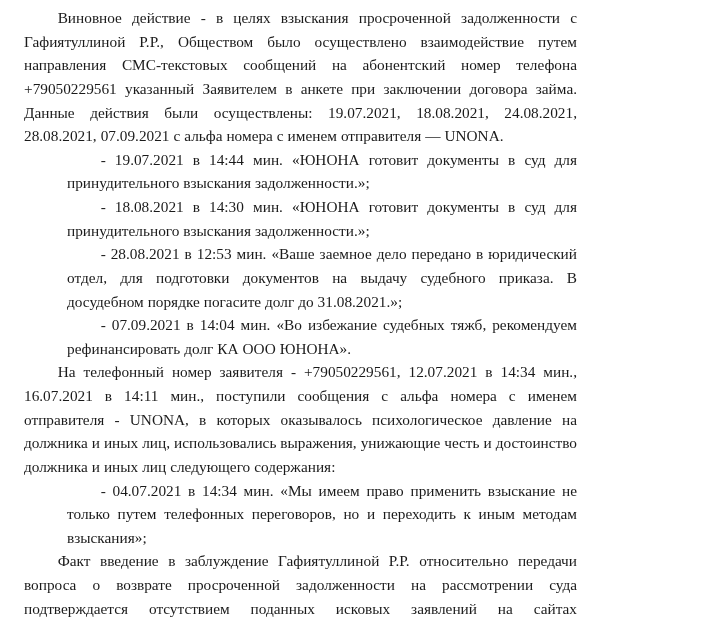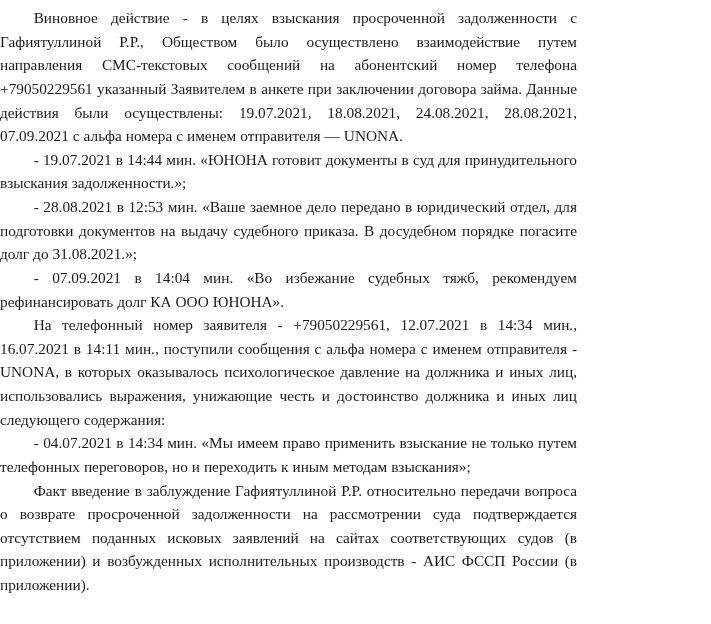--- a/index.html
+++ b/index.html
@@ -10,41 +10,43 @@
   body {
     width: 711px;
     height: 624px;
     font-family: "Liberation Serif", "DejaVu Serif", serif;
     color: #1a1a1a;
   }
   #doc {
     width: 589px;
     height: 624px;
     box-sizing: border-box;
-    padding: 6px 12px 0 0;
+    padding: 6px 12px 0 24px;
     overflow: hidden;
   }
   p.para {
     margin: 0;
     font-size: 15.3px;
     line-height: 1.545;
     text-align: justify;
     text-justify: inter-word;
     text-indent: 2.2em;
     hyphens: none;
     word-spacing: 0.01em;
   }
   p.para.dash {
     text-indent: 2.2em;
+    margin-left: 43px;
   }
 </style>
 </head>
 <body>
 
 <div id="doc">
   <p class="para">Виновное действие - в целях взыскания просроченной задолженности с Гафиятуллиной Р.Р., Обществом было осуществлено взаимодействие путем направления СМС-текстовых сообщений на абонентский номер телефона +79050229561 указанный Заявителем в анкете при заключении договора займа. Данные действия были осуществлены: 19.07.2021, 18.08.2021, 24.08.2021, 28.08.2021, 07.09.2021 с альфа номера с именем отправителя — UNONA.</p>
   <p class="para dash">- 19.07.2021 в 14:44 мин. «ЮНОНА готовит документы в суд для принудительного взыскания задолженности.»;</p>
+  <p class="para dash">- 18.08.2021 в 14:30 мин. «ЮНОНА готовит документы в суд для принудительного взыскания задолженности.»;</p>
   <p class="para dash">- 28.08.2021 в 12:53 мин. «Ваше заемное дело передано в юридический отдел, для подготовки документов на выдачу судебного приказа. В досудебном порядке погасите долг до 31.08.2021.»;</p>
   <p class="para dash">- 07.09.2021 в 14:04 мин. «Во избежание судебных тяжб, рекомендуем рефинансировать долг КА ООО ЮНОНА».</p>
   <p class="para">На телефонный номер заявителя - +79050229561, 12.07.2021 в 14:34 мин., 16.07.2021 в 14:11 мин., поступили сообщения с альфа номера с именем отправителя - UNONA, в которых оказывалось психологическое давление на должника и иных лиц, использовались выражения, унижающие честь и достоинство должника и иных лиц следующего содержания:</p>
   <p class="para dash">- 04.07.2021 в 14:34 мин. «Мы имеем право применить взыскание не только путем телефонных переговоров, но и переходить к иным методам взыскания»;</p>
   <p class="para">Факт введение в заблуждение Гафиятуллиной Р.Р. относительно передачи вопроса о возврате просроченной задолженности на рассмотрении суда подтверждается отсутствием поданных исковых заявлений на сайтах соответствующих судов (в приложении) и возбужденных исполнительных производств - АИС ФССП России (в приложении).</p>
 </div>
 
 </body></html>

